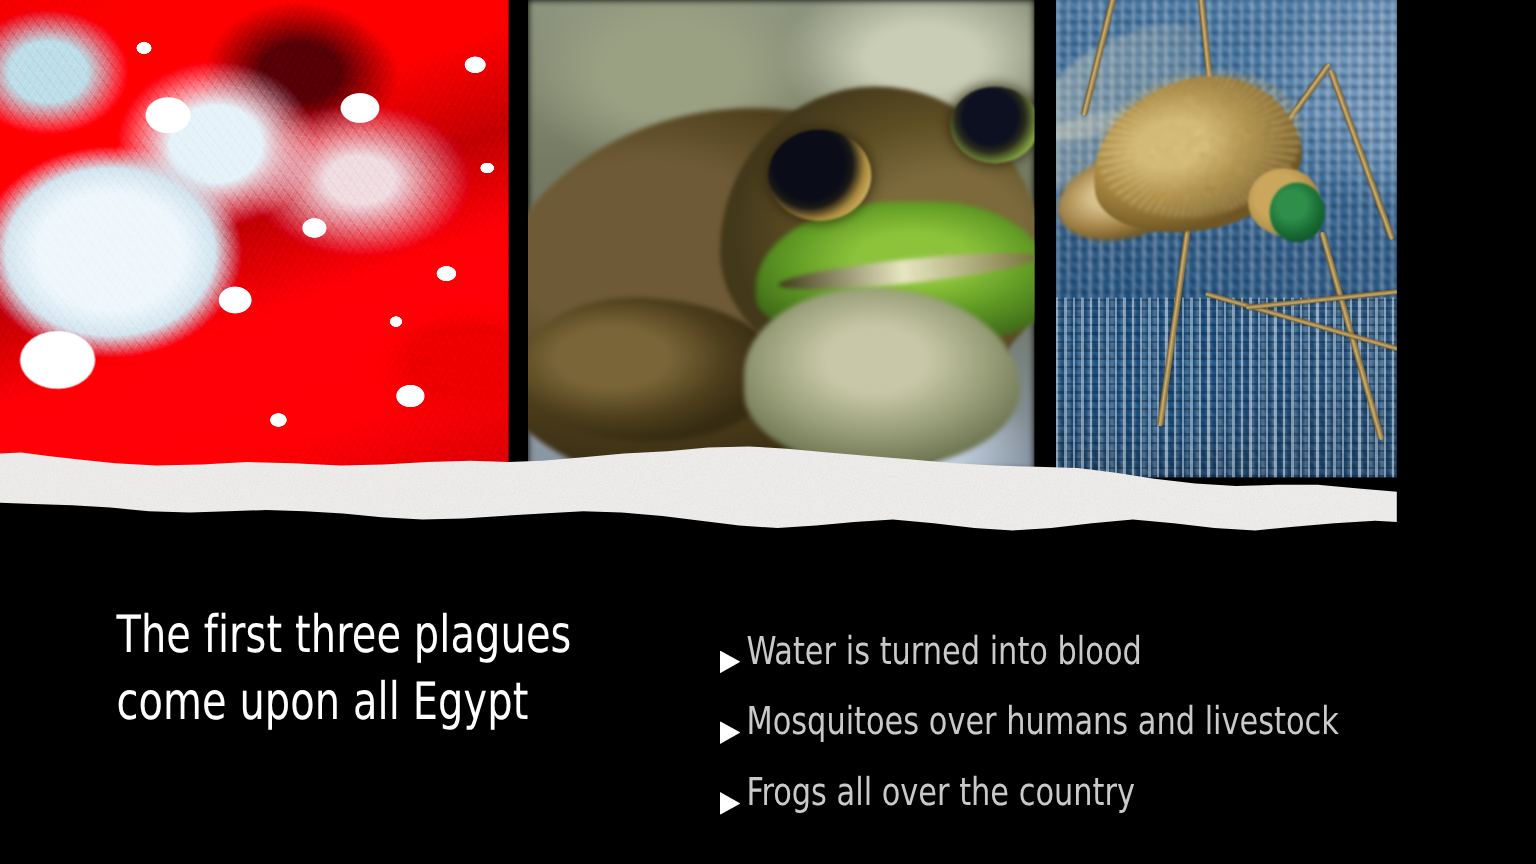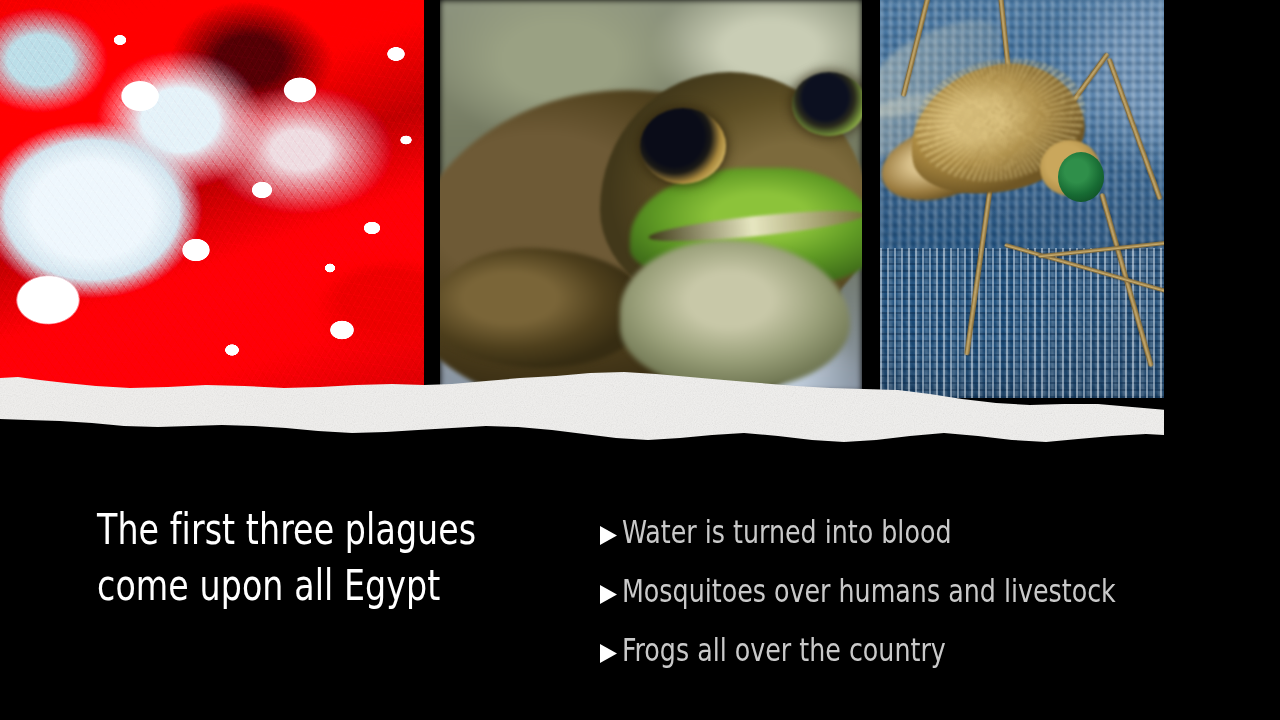--- a/index.html
+++ b/index.html
@@ -108,21 +108,21 @@
   
   #torn-strip{position:absolute;left:0;top:360px;width:1280px;height:100px;}
   #torn-strip svg{display:block;width:1280px;height:100px;}
 
   
   #title{position:absolute;left:97px;top:501px;width:460px;color:#ffffff;
       font-family:"Liberation Sans Narrow","DejaVu Sans Condensed","Liberation Sans",sans-serif;
       font-size:43px;line-height:56px;font-weight:400;letter-spacing:.1px;
       transform:scaleX(.86);transform-origin:left top;white-space:pre-line;}
   #bullets{position:absolute;left:600px;top:502px;width:660px;}
-  .bullet{display:flex;align-items:center;height:59px;}
+  .bullet{display:flex;align-items:flex-end;height:59px;}
   .bullet-marker{flex:0 0 auto;width:17px;height:19px;margin-top:8px;margin-right:5px;background:#ffffff;
       clip-path:polygon(0 0,100% 50%,0 100%);}
   .bullet-text{color:#c9c9c9;
       font-family:"Liberation Sans Narrow","DejaVu Sans Condensed","Liberation Sans",sans-serif;
       font-size:32px;line-height:38px;font-weight:400;white-space:nowrap;
       transform:scaleX(.88);transform-origin:left top;}
 </style>
 </head>
 <body>
 

